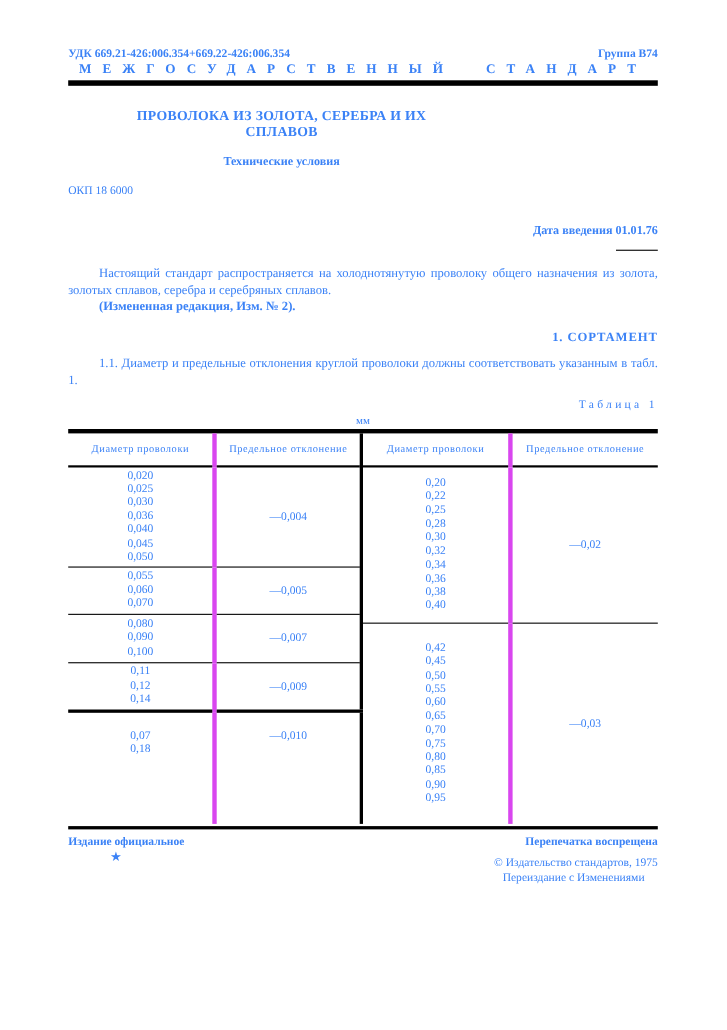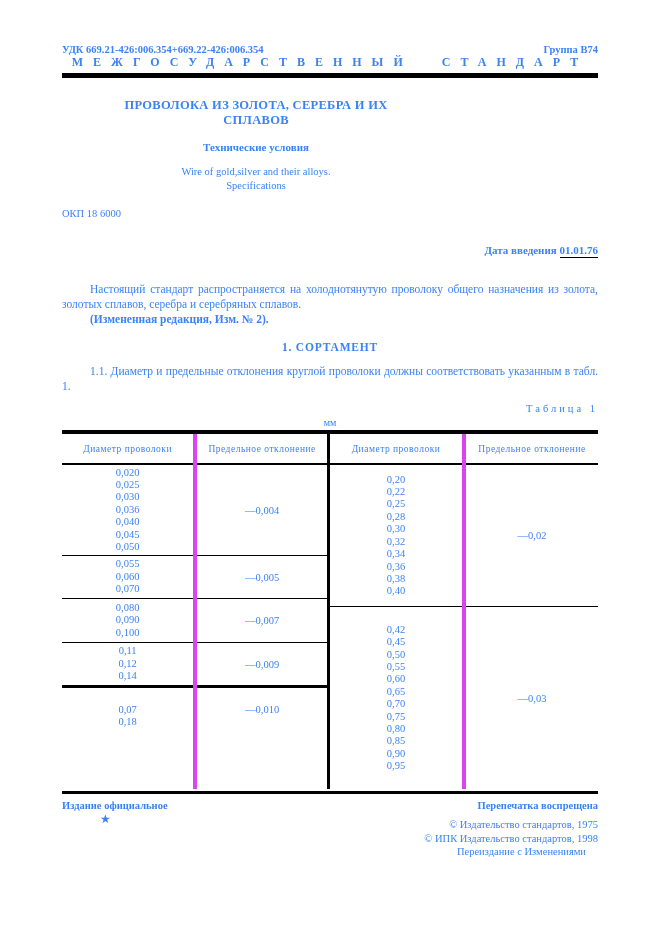--- a/index.html
+++ b/index.html
@@ -30,27 +30,27 @@
     margin-top: 20px;
   }
   .title-left { text-align: center; padding: 0 10px 0 30px; }
   .doc-title { font-size: 12.5px; font-weight: bold; letter-spacing: 0.3px; }
   .doc-subtitle { margin-top: 13px; font-size: 11px; font-weight: bold; }
   .doc-title-en { margin-top: 12px; font-size: 10.5px; line-height: 14px; }
   .gost-block { text-align: center; font-weight: bold; font-size: 16px; margin-top: 31px; line-height: 19px; }
 
   .okp { margin-top: 15px; font-size: 10.5px; }
   .date-line { margin-top: 25px; text-align: right; font-size: 11px; font-weight: bold; }
-  .date-underline { border-bottom: 1.5px solid #000; padding-bottom: 1px; }
+  .date-underline { border-bottom: 1.5px solid #000; padding-bottom: 11px; }
 
   .intro { margin-top: 26px; font-size: 11.5px; line-height: 15px; text-align: justify; }
   .indent { text-indent: 28px; }
   .amendment { font-weight: bold; font-size: 11.5px; line-height: 15px; }
 
-  .section-heading { margin-top: 14px; text-align: center; font-size: 11.5px; font-weight: bold; letter-spacing: 0.8px; font-family: Liberation Serif, serif; }
+  .section-heading { margin-top: 14px; text-align: right; font-size: 11.5px; font-weight: bold; letter-spacing: 0.8px; font-family: Liberation Serif, serif; }
   .clause { margin-top: 11px; font-size: 11.5px; line-height: 15px; text-align: justify; }
 
   .table-label { margin-top: 9px; text-align: right; font-size: 10.5px; letter-spacing: 3px; }
   .table-unit { margin-top: 3px; text-align: center; font-size: 10px; }
 
   .table-wrap {
     margin-top: 2px;
     border-top: 4px solid #000;
     display: flex;
   }
@@ -89,24 +89,20 @@
     <span>Группа В74</span>
   </div>
 
   <div class="std-heading">МЕЖГОСУДАРСТВЕННЫЙ СТАНДАРТ</div>
   <div class="thick-bar"></div>
 
   <div class="title-area">
     <div class="title-left">
       <div class="doc-title">ПРОВОЛОКА ИЗ ЗОЛОТА, СЕРЕБРА И ИХ СПЛАВОВ</div>
       <div class="doc-subtitle">Технические условия</div>
-      <div class="doc-title-en">
-        <div>Wire of gold,silver and their alloys.</div>
-        <div>Specifications</div>
-      </div>
     </div>
   </div>
 
   <div class="okp">ОКП 18 6000</div>
 
   <div class="date-line">
     <span>Дата введения</span>
     <span class="date-underline">01.01.76</span>
   </div>
 
@@ -208,19 +204,18 @@
 
   <div class="footer-grid">
     <div>
       <div class="footer-official">Издание официальное</div>
       <div class="footer-star">★</div>
     </div>
     <div class="footer-right">
       <div class="footer-reprint">Перепечатка воспрещена</div>
       <div class="copyright">
         <div>© Издательство стандартов, 1975</div>
-        <div>© ИПК Издательство стандартов, 1998</div>
         <div class="shift">Переиздание с Изменениями</div>
       </div>
     </div>
   </div>
 
 </div>
 
 </body></html>

